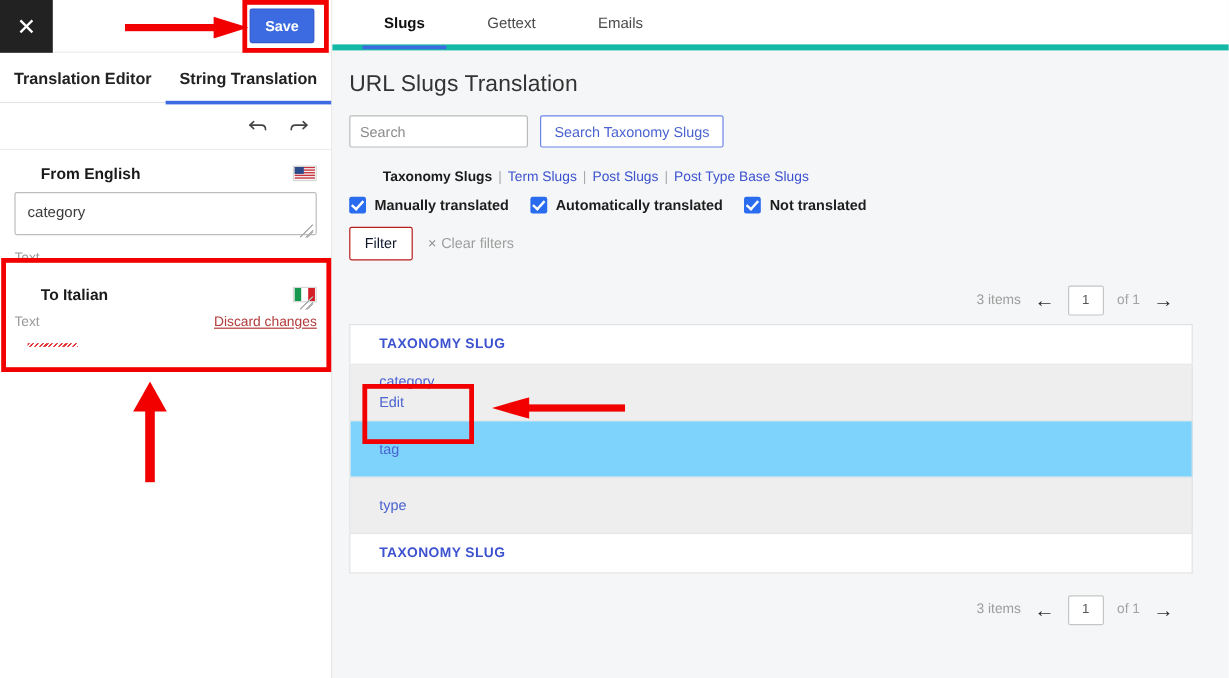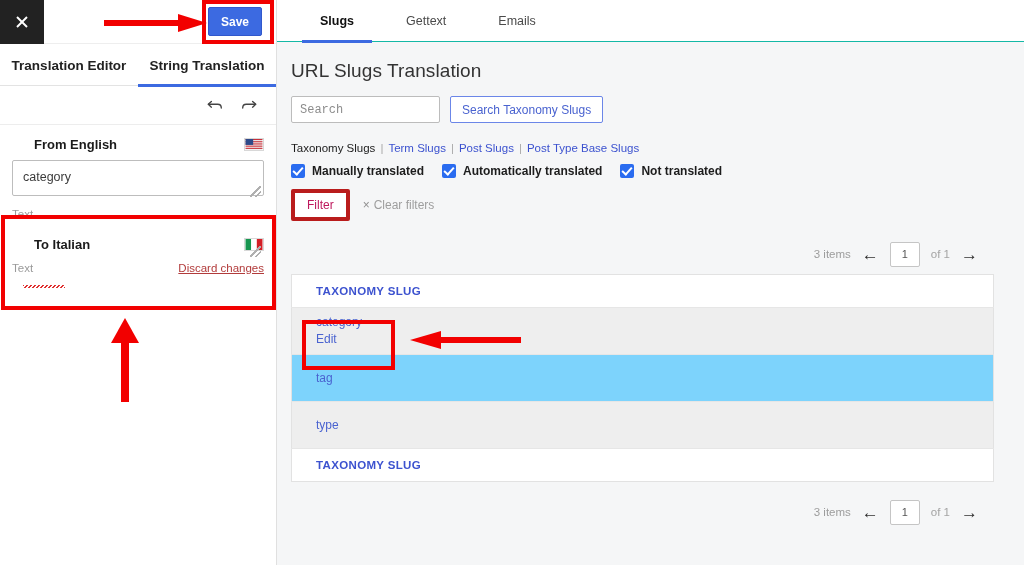--- a/index.html
+++ b/index.html
@@ -119,21 +119,21 @@
   }
 
   
   #right-panel {
     position: absolute; left: 277px; top: 0;
     width: 747px; height: 565px;
     background: #f5f6f7;
   }
   #right-tabs {
     height: 42px; background: #ffffff;
-    border-bottom: 1px solid #14b8a6;
+    border-bottom: 5px solid #14b8a6;
     display: flex; align-items: center;
     padding-left: 17px; gap: 0px;
   }
   .rtab {
     position: relative;
     height: 42px;
     display: flex; align-items: center; justify-content: center;
     font-size: 12.5px; color: #4a4a4a;
     padding: 0 26px; cursor: pointer;
   }
@@ -148,36 +148,36 @@
     font-size: 19px; color: #333333; font-weight: normal;
     margin-bottom: 14px; letter-spacing: 0.1px;
   }
 
   #search-row { display: flex; gap: 10px; align-items: center; margin-bottom: 19px; }
   #search-input {
     width: 149px; height: 27px;
     border: 1px solid #bcbcbc; border-radius: 2px;
     padding: 0 8px; font-size: 12px; color: #555;
     background: #fff; outline: none;
-    font-family: Liberation Mono, monospace;
+    font-family: Liberation Sans, sans-serif;
   }
   #search-input::placeholder { color: #8c8c8c; }
   #search-tax-btn {
     height: 27px; padding: 0 11px;
     background: #ffffff;
     border: 1px solid #6b86e8; border-radius: 2px;
     color: #4a63d0; font-size: 12px;
     display: flex; align-items: center; cursor: pointer;
   }
 
   #slug-links {
     font-size: 11.5px; margin-bottom: 10px; color: #222;
     display: flex; align-items: center; gap: 0;
   }
-  #slug-links .current { font-weight: normal; color: #1b1b1b; }
+  #slug-links .current { font-weight: bold; color: #1b1b1b; margin-left: 28px; }
   #slug-links .sep { color: #a9a9a9; margin: 0 5px; }
   #slug-links a { color: #3c52cf; text-decoration: none; cursor: pointer; }
 
   #filters-row { display: flex; align-items: center; gap: 18px; margin-bottom: 11px; }
   .chk-item { display: flex; align-items: center; gap: 7px; cursor: pointer; }
   .chk {
     width: 14px; height: 14px; border-radius: 2px;
     background: #2a6cf0; position: relative; flex: none;
   }
   .chk::after {
@@ -192,22 +192,22 @@
   #language-select {
     height: 28px; min-width: 79px; padding: 0 9px;
     background: #fff; border: 1px solid #b8b8b8; border-radius: 2px;
     font-size: 12px; color: #444;
     display: flex; align-items: center; gap: 7px; cursor: pointer;
   }
   .caret { width: 0; height: 0; border-left: 4px solid transparent;
            border-right: 4px solid transparent; border-top: 4.5px solid #666; }
   #filter-btn {
     height: 28px; padding: 12px 12px;
-    background: #fff; border: 4px solid #b91c1c; border-radius: 2px;
-    color: #be185d; font-size: 12px;
+    background: #fff; border: 1px solid #b91c1c; border-radius: 2px;
+    color: #0f172a; font-size: 12px;
     display: flex; align-items: center; cursor: pointer;
   }
   #clear-filters {
     font-size: 12px; color: #9e9e9e; cursor: pointer;
     display: flex; align-items: center; gap: 4px; margin-left: 4px;
   }
   #clear-filters .x { font-size: 12px; color: #8f8f8f; }
 
   
   .pager {

